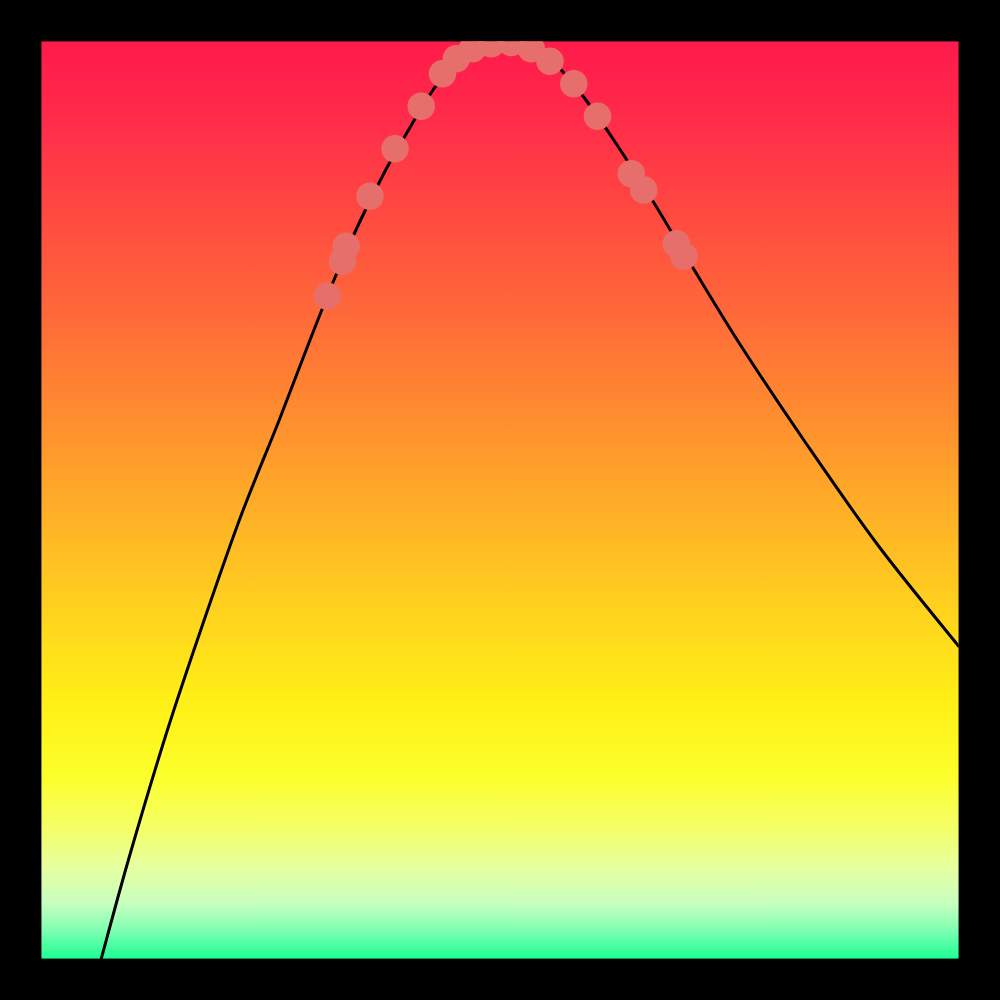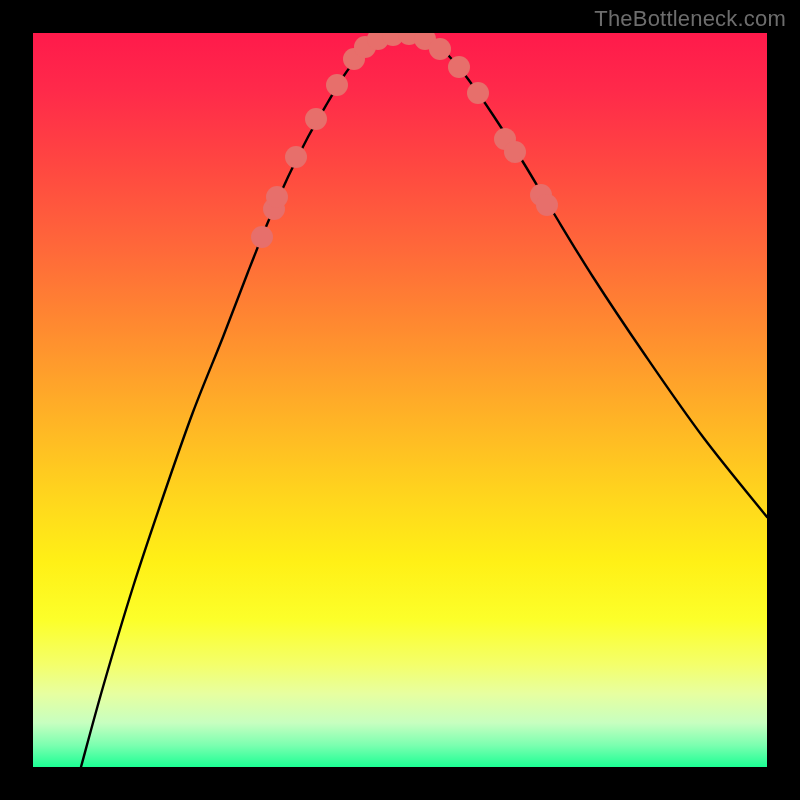--- a/index.html
+++ b/index.html
@@ -60,21 +60,20 @@
     left: 0; top: 0;
     width: 734px;
     height: 734px;
     overflow: visible;
   }
 </style>
 </head>
 <body>
 
 <div class="stage">
-  <div class="watermark">TheBottleneck.com</div>
 
   <div class="plot">
     <div class="gradient"></div>
     <svg class="curve" viewBox="0 0 734 734" preserveAspectRatio="none">
       <path id="curve-path" fill="none" stroke="#000" stroke-width="2.4" stroke-linecap="round" stroke-linejoin="round" d="M 48 734 C 51.666666666666664 720.6666666666666, 61.333333333333336 684, 70 654 C 78.66666666666667 624, 90 585.6666666666666, 100 554 C 110 522.3333333333334, 120 493.1666666666667, 130 464 C 140 434.8333333333333, 150 405.6666666666667, 160 379 C 170 352.3333333333333, 180.83333333333334 327.3333333333333, 190 304 C 199.16666666666666 280.6666666666667, 207.5 258.1666666666667, 215 239 C 222.5 219.83333333333334, 228.33333333333334 204.83333333333334, 235 189 C 241.66666666666666 173.16666666666666, 248.33333333333334 158.16666666666666, 255 144 C 261.6666666666667 129.83333333333334, 268.3333333333333 116.5, 275 104 C 281.6666666666667 91.5, 289.1666666666667 79, 295 69 C 300.8333333333333 59, 305 51.5, 310 44 C 315 36.5, 320 29.666666666666668, 325 24 C 330 18.333333333333332, 335 13.666666666666666, 340 10 C 345 6.333333333333334, 350 3.666666666666667, 355 2 C 360 0.33333333333333326, 365 0, 370 0 C 375 0, 380 0.5, 385 2 C 390 3.5, 395 5.666666666666666, 400 9 C 405 12.333333333333334, 409.1666666666667 15.833333333333332, 415 22 C 420.8333333333333 28.166666666666668, 427.5 36, 435 46 C 442.5 56, 450.8333333333333 68.16666666666667, 460 82 C 469.1666666666667 95.83333333333333, 480 112.83333333333333, 490 129 C 500 145.16666666666666, 508.3333333333333 159.83333333333334, 520 179 C 531.6666666666666 198.16666666666666, 545 220.66666666666666, 560 244 C 575 267.3333333333333, 591.6666666666666 292.3333333333333, 610 319 C 628.3333333333334 345.6666666666667, 649.3333333333334 376.5, 670 404 C 690.6666666666666 431.5, 723.3333333333334 470.6666666666667, 734 484"></path>
       <g id="markers">
           <circle cx="229" cy="204" r="11" fill="#e76f6b"></circle>
           <circle cx="241" cy="176" r="11" fill="#e76f6b"></circle>
           <circle cx="244" cy="164" r="11" fill="#e76f6b"></circle>
           <circle cx="263" cy="124" r="11" fill="#e76f6b"></circle>

